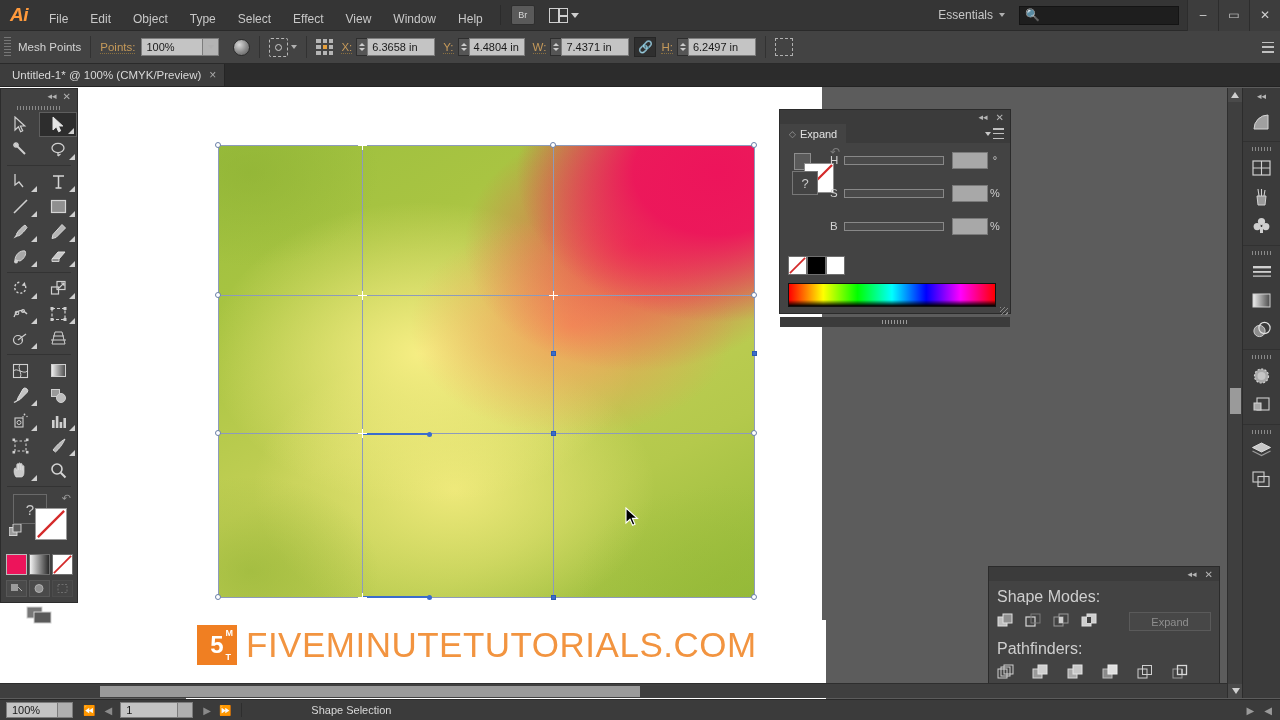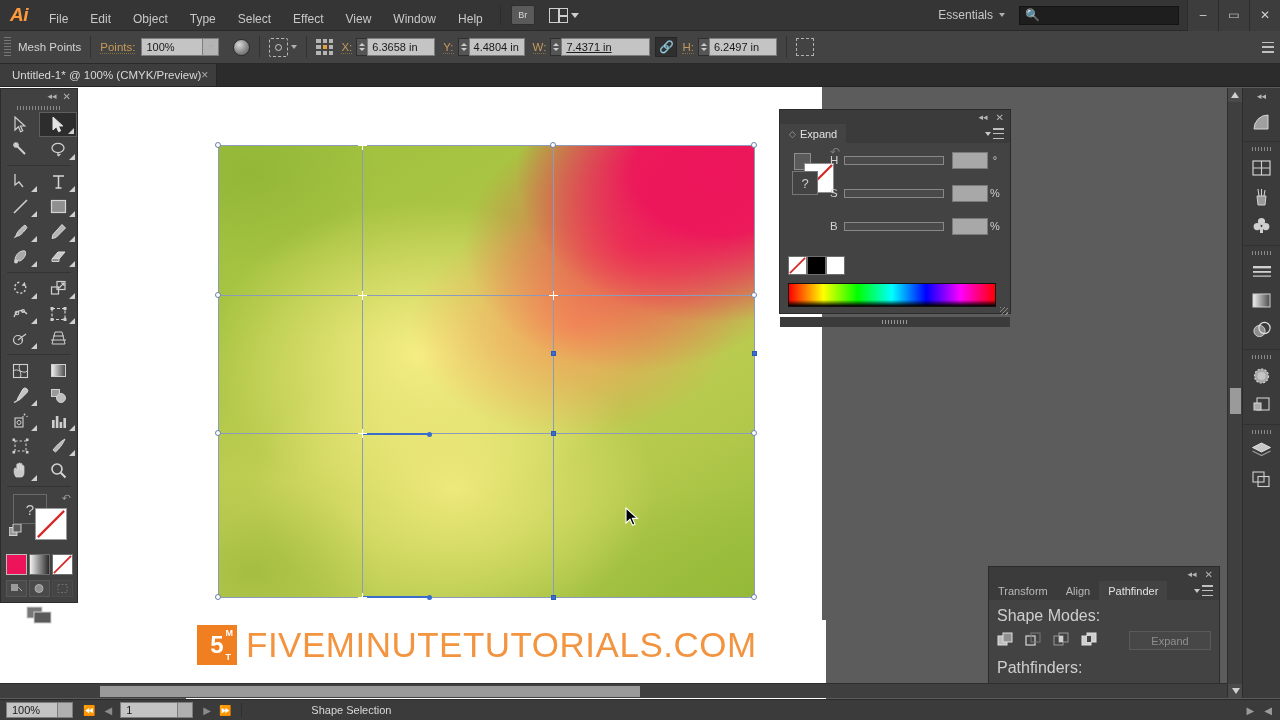--- a/index.html
+++ b/index.html
@@ -99,21 +99,21 @@
   .cb-right-grip { margin-left:auto; margin-right:6px; }
   .hamb { width:12px;height:11px; display:flex; flex-direction:column; justify-content:space-between;}
   .hamb i{display:block;height:1.5px;background:#c0c0c0;}
 
   
   .tabbar {
     position:absolute; left:0; top:64px; width:1280px; height:23px;
     background:#2c2c2c; border-bottom:1px solid #232323; display:flex; align-items:stretch;
   }
   .doctab {
-    background:#3d3d3d; display:flex; align-items:center; 
+    background:#3d3d3d; display:flex; align-items:center; gap:8px;
     padding:0 8px 0 12px; font-size:11.5px; color:#d8d8d8;
     border-right:1px solid #252525; white-space:nowrap;
   }
   .tab-x { color:#aaa; font-size:12px; line-height:1; }
 
   
   .workspace {
     position:absolute; left:0; top:87px; width:1280px; height:612px;
     background:#5c5c5c;
   }
@@ -367,21 +367,21 @@
           <i class="spin-d"></i>
         </div>
       <div class="field" style="width:56px;">4.4804 in</div>
     </div>
     <span class="xlab">W:</span>
     <div class="num-group">
       <div class="spinner">
           <i class="spin-u"></i>
           <i class="spin-d"></i>
         </div>
-      <div class="field" style="width:89px;text-decoration:underline;">7.4371 in</div>
+      <div class="field" style="width:68px;">7.4371 in</div>
     </div>
     <div class="link-btn">🔗</div>
     <span class="xlab" style="margin-left:0;">H:</span>
     <div class="num-group">
       <div class="spinner">
           <i class="spin-u"></i>
           <i class="spin-d"></i>
         </div>
       <div class="field" style="width:68px;">6.2497 in</div>
     </div>
@@ -798,39 +798,20 @@
     </div>
     <div class="panel-foot">
         <i class="foot-grip"></i>
       </div>
   </div>
 
   <div class="panel" style="left:988px; top:566px; width:232px; height:132px;">
     <div class="panel-bar">
       <span class="p-chev">◂◂</span>
       <span class="p-x">✕</span>
-    </div>
-    <div class="panel-tabs">
-      <div class="ptab">
-          <span>Transform</span>
-        </div>
-      <div class="ptab">
-          <span>Align</span>
-        </div>
-      <div class="ptab act">
-          <span>Pathfinder</span>
-        </div>
-      <div class="pmenu">
-        <span class="tri"></span>
-        <span class="hamb" style="width:11px;">
-            <i></i>
-            <i></i>
-            <i></i>
-          </span>
-      </div>
     </div>
     <div class="pf-body">
       <div class="pf-head">Shape Modes:</div>
       <div class="pf-row">
         <span class="pf-btn">
           <svg width="17" height="17" viewBox="0 0 17 17">
               <rect x="1" y="4" width="9" height="9" fill="#bdbdbd" stroke="#e0e0e0" stroke-width="1"></rect>
               <rect x="6" y="1" width="9" height="9" fill="#8f8f8f" stroke="#e0e0e0" stroke-width="1"></rect>
             </svg>
         </span>

